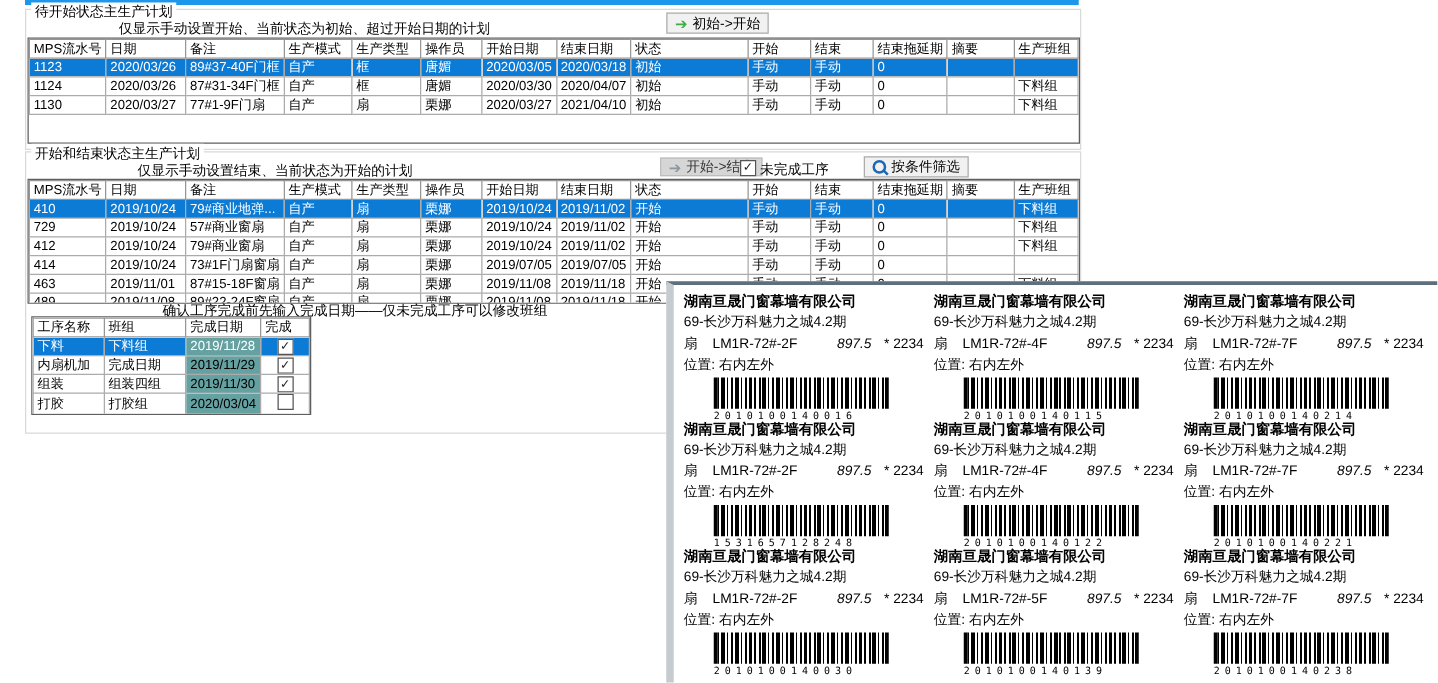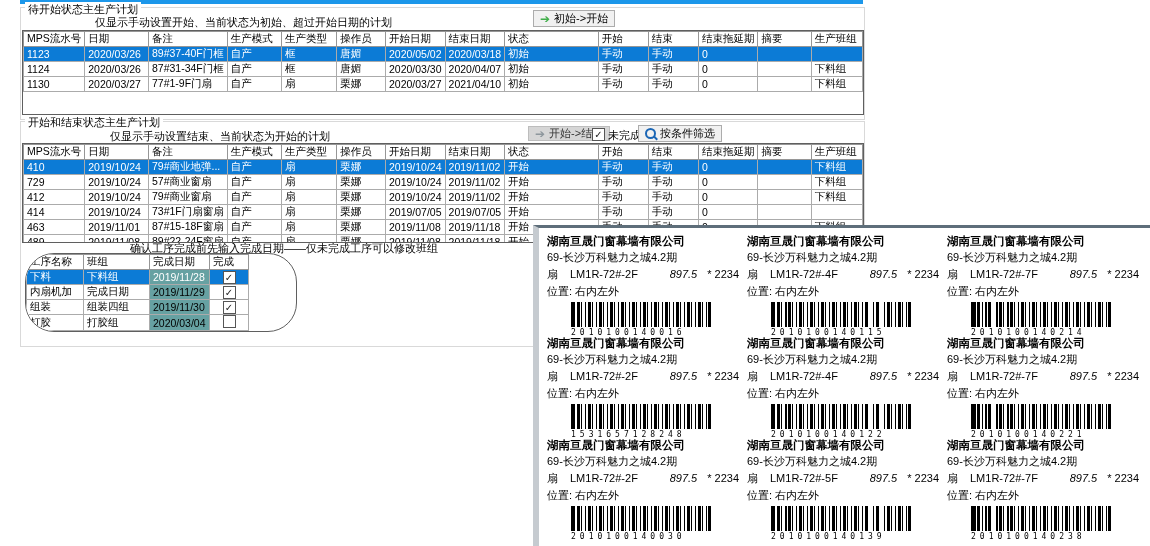--- a/index.html
+++ b/index.html
@@ -16,37 +16,37 @@
   #gb1-title{left:25px;top:2px;}
   #gb2-title{left:25px;top:115px;text-align:center;}
   .hint{white-space:nowrap;color:#000;}
   #desc1{left:95px;top:15px;}
   #desc2{left:110px;top:129px;}
   
   .winbtn{display:flex;align-items:center;gap:4px;border:1px solid #acacac;background:#f1f1f1;
           padding:0 6px;height:17px;box-sizing:border-box;white-space:nowrap;cursor:default;}
   #btn-init-start{left:533px;top:10px;}
   #btn-start-end{left:528px;top:126px;height:15px;background:#d6d6d6;border-color:#bdbdbd;color:#333;}
-  #btn-filter{left:638px;top:125px;}
+  #btn-filter{left:691px;top:125px;}
   .arrow{font-weight:bold;font-size:12px;line-height:10px;}
   .arrow.green{color:#3fae49;}
   .arrow.gray{color:#8e979d;}
   .mag{width:7px;height:7px;border:2px solid #1b66b5;border-radius:50%;position:relative;display:inline-block;}
   .mag::after{content:'';position:absolute;width:5px;height:2px;background:#1b66b5;
               transform:rotate(45deg);right:-4px;bottom:-2px;}
   
   .cbx{display:inline-block;width:11px;height:11px;border:1px solid #555;background:#fff;
        line-height:11px;text-align:center;font-size:10px;color:#222;box-sizing:content-box;}
   #cb-unfinished{left:592px;top:128px;}
   #cb-unfinished-label{left:608px;top:128px;}
   
   .gridbox{border:1px solid #5f5f5f;background:#fff;box-sizing:border-box;overflow:hidden;}
   #t1box{left:22px;top:30px;width:842px;height:85px;}
   #t2box{left:22px;top:143px;width:842px;height:100px;}
-  #t3box{left:25px;top:253px;width:272px;height:79px;border-radius:29px;}
+  #t3box{left:25px;top:253px;width:224px;height:79px;}
   table.grid{border-collapse:collapse;table-layout:fixed;font-size:10.5px;background:#fff;}
   table.grid th{border:1px solid #969696;font-weight:normal;text-align:left;padding:0 3px;
                 height:13px;white-space:nowrap;overflow:hidden;}
   table.grid td{border:1px solid #ababab;padding:0 3px;height:14px;white-space:nowrap;overflow:hidden;}
   table.grid tr.sel td{background:#0c7bd6;color:#fff;}
   .pgrid td.teal{background:#66a1a2;}
   .pgrid tr.sel td.teal{background:#66a1a2;color:#fff;}
   .pgrid td.ck{text-align:center;}
   #confirm-note{left:130px;top:241px;white-space:nowrap;}
   
@@ -116,21 +116,21 @@
         </tr>
       </thead>
       <tbody>
         <tr class="sel">
           <td>1123</td>
           <td>2020/03/26</td>
           <td>89#37-40F门框</td>
           <td>自产</td>
           <td>框</td>
           <td>唐媚</td>
-          <td>2020/05/02</td>
+          <td>2020/03/05</td>
           <td>2020/03/18</td>
           <td>初始</td>
           <td>手动</td>
           <td>手动</td>
           <td>0</td>
           <td></td>
           <td></td>
         </tr>
         <tr>
           <td>1124</td>

